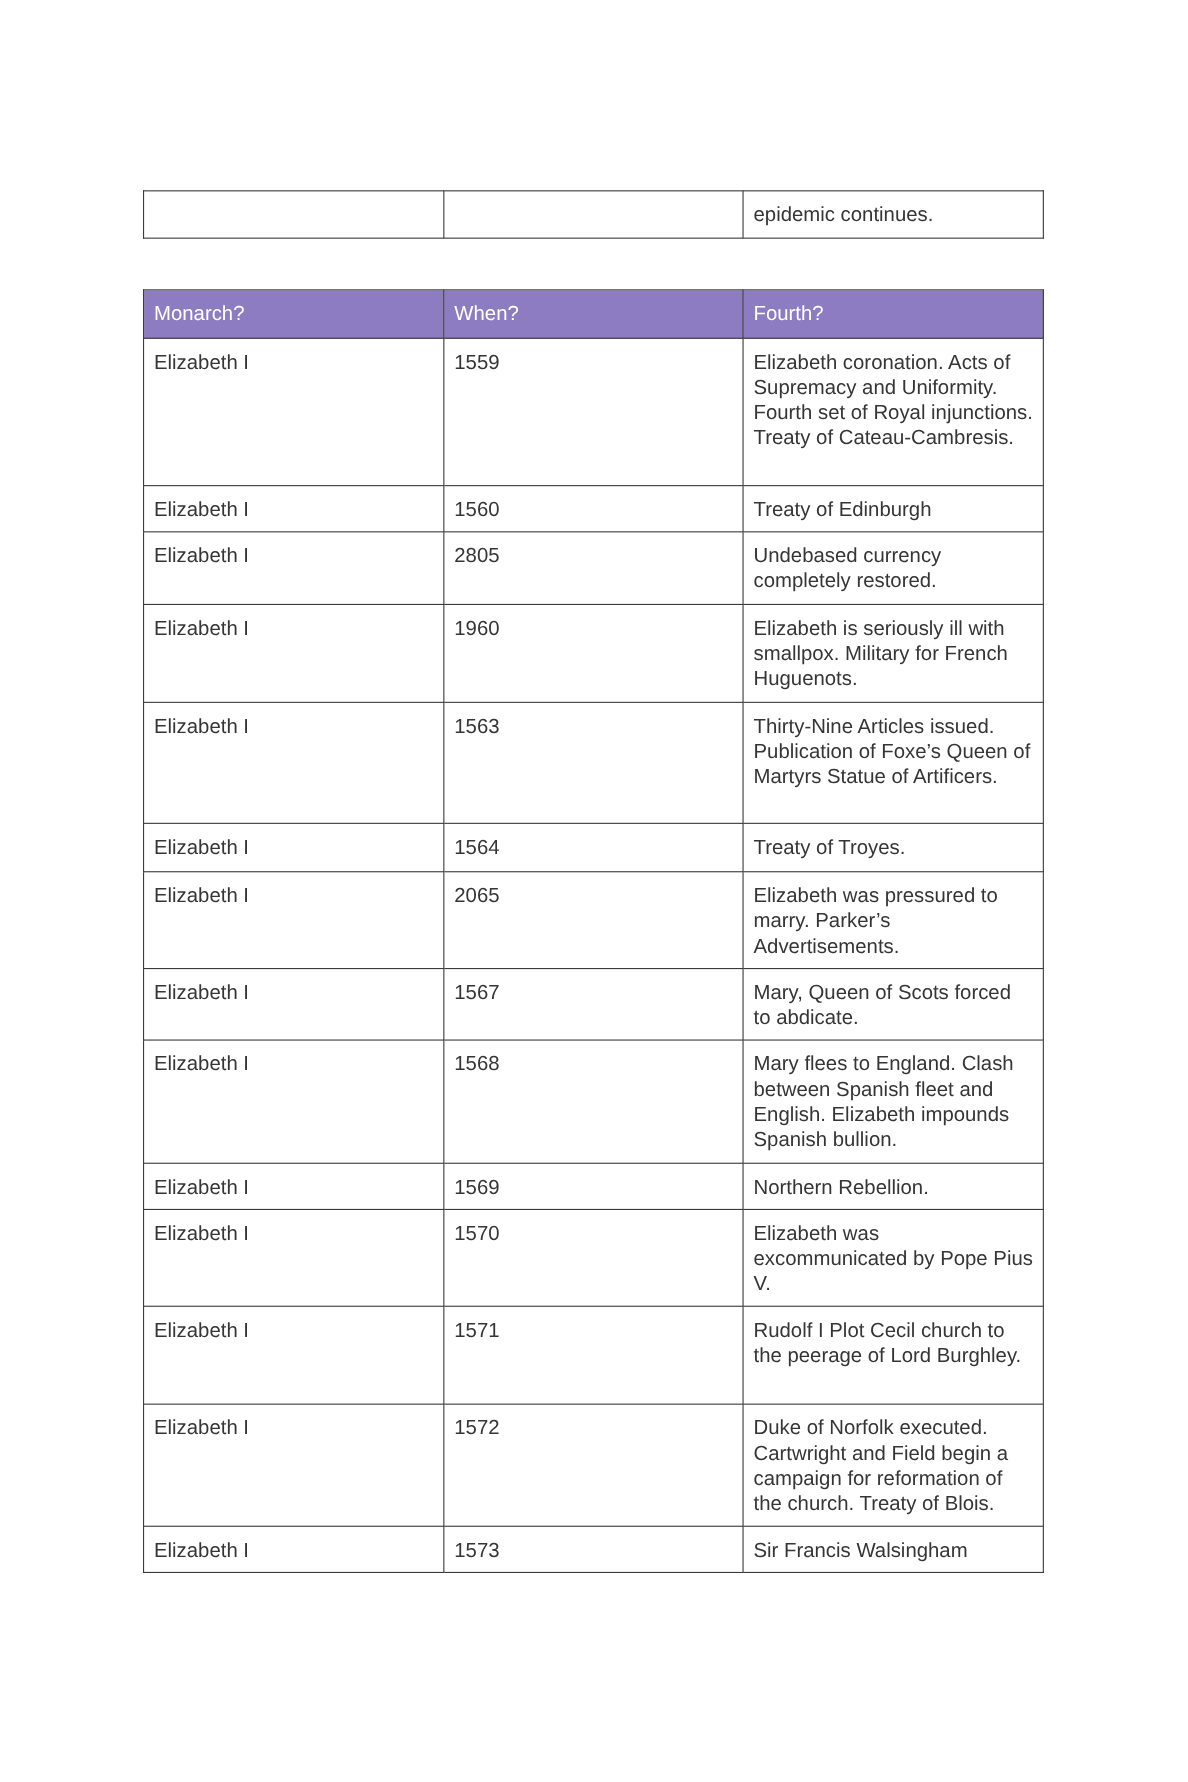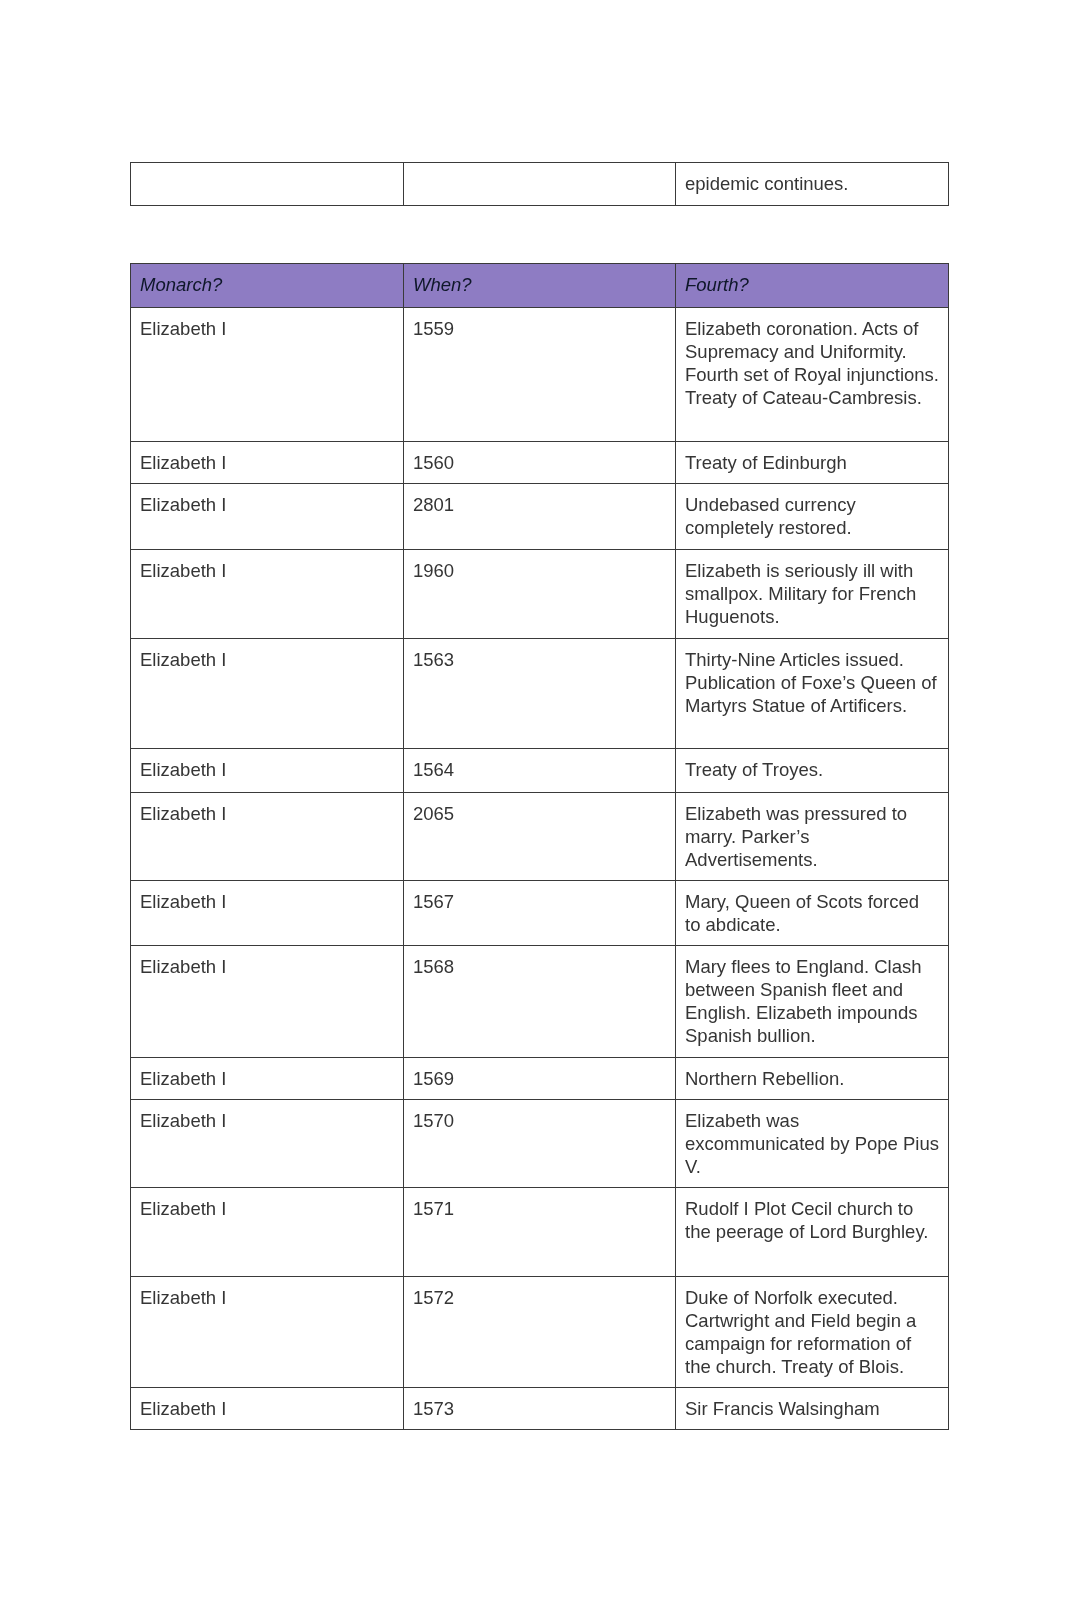--- a/index.html
+++ b/index.html
@@ -26,26 +26,25 @@
     }
     table.doc-table td, table.doc-table th {
       border: 1.5px solid #3a3a3a;
       padding: 9px 9px 9px 9px;
       vertical-align: top;
       text-align: left;
       font-weight: normal;
       word-wrap: break-word;
       box-sizing: border-box;
     }
-    #prev-table { top: 162px; }
+    #prev-table { top: 173px; }
     #main-table { top: 263px; }
     table.doc-table th {
       background: #8e7cc3;
-      color: #0f172a;
-      font-style: italic;
+      color: #ffffff;
     }
     col.c1 { width: 273px; }
     col.c2 { width: 272px; }
     col.c3 { width: 273px; }
   </style>
 </head>
 <body>
 
 <table class="doc-table" id="prev-table">
   <colgroup>
@@ -81,21 +80,21 @@
         <td>1559</td>
         <td>Elizabeth coronation. Acts of Supremacy and Uniformity. Fourth set of Royal injunctions. Treaty of Cateau-Cambresis.</td>
       </tr>
       <tr style="height: 41px;">
         <td>Elizabeth I</td>
         <td>1560</td>
         <td>Treaty of Edinburgh</td>
       </tr>
       <tr style="height: 66px;">
         <td>Elizabeth I</td>
-        <td>2801</td>
+        <td>2805</td>
         <td>Undebased currency completely restored.</td>
       </tr>
       <tr style="height: 89px;">
         <td>Elizabeth I</td>
         <td>1960</td>
         <td>Elizabeth is seriously ill with smallpox. Military for French Huguenots.</td>
       </tr>
       <tr style="height: 110px;">
         <td>Elizabeth I</td>
         <td>1563</td>

